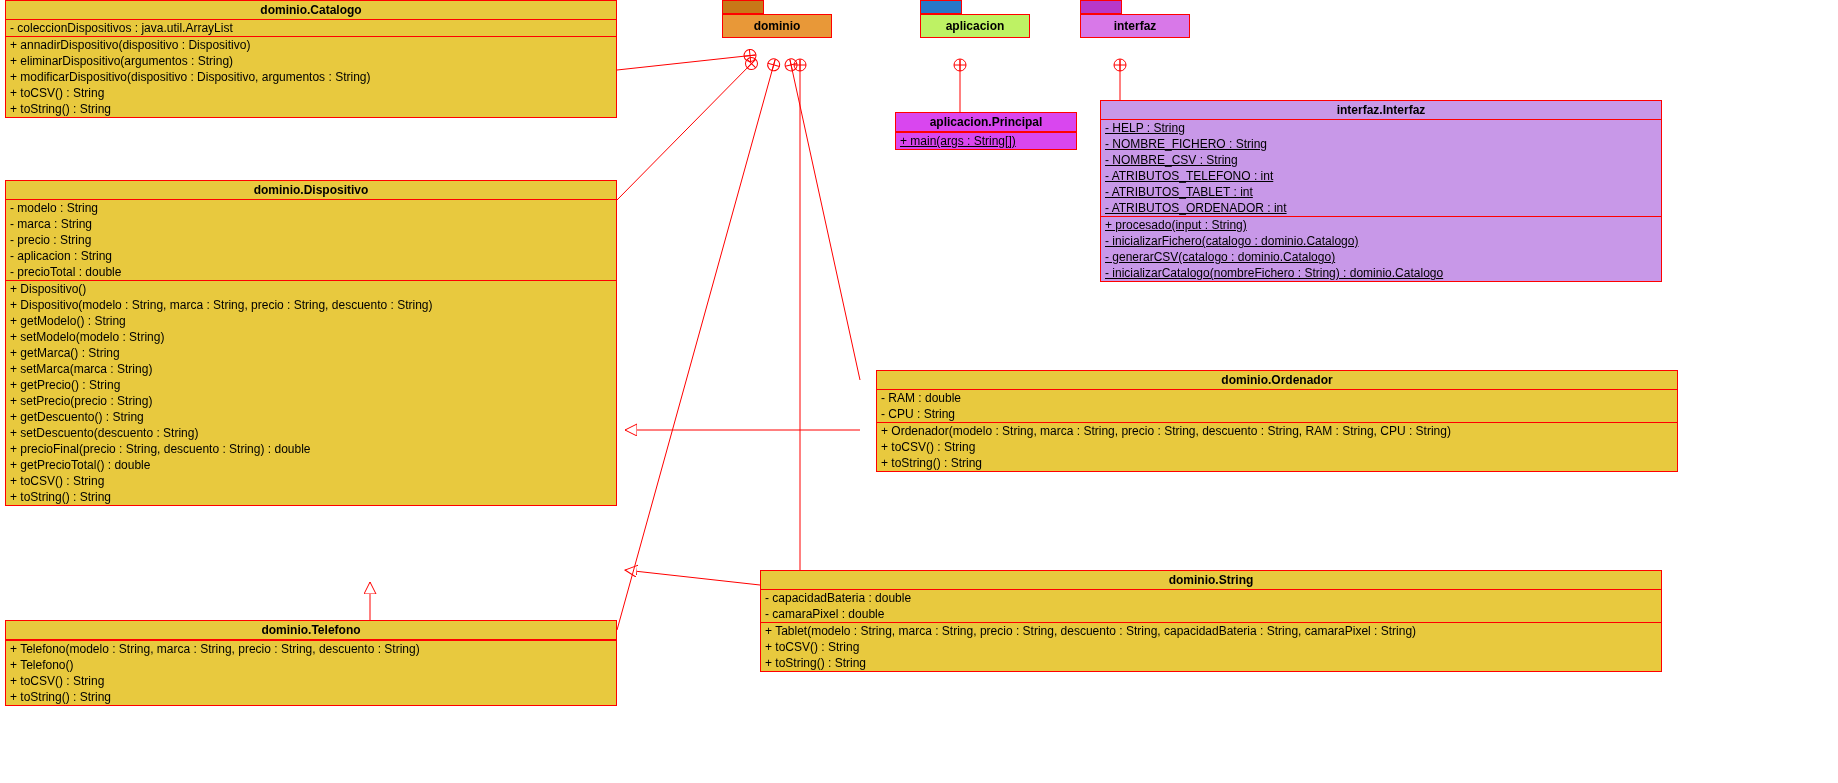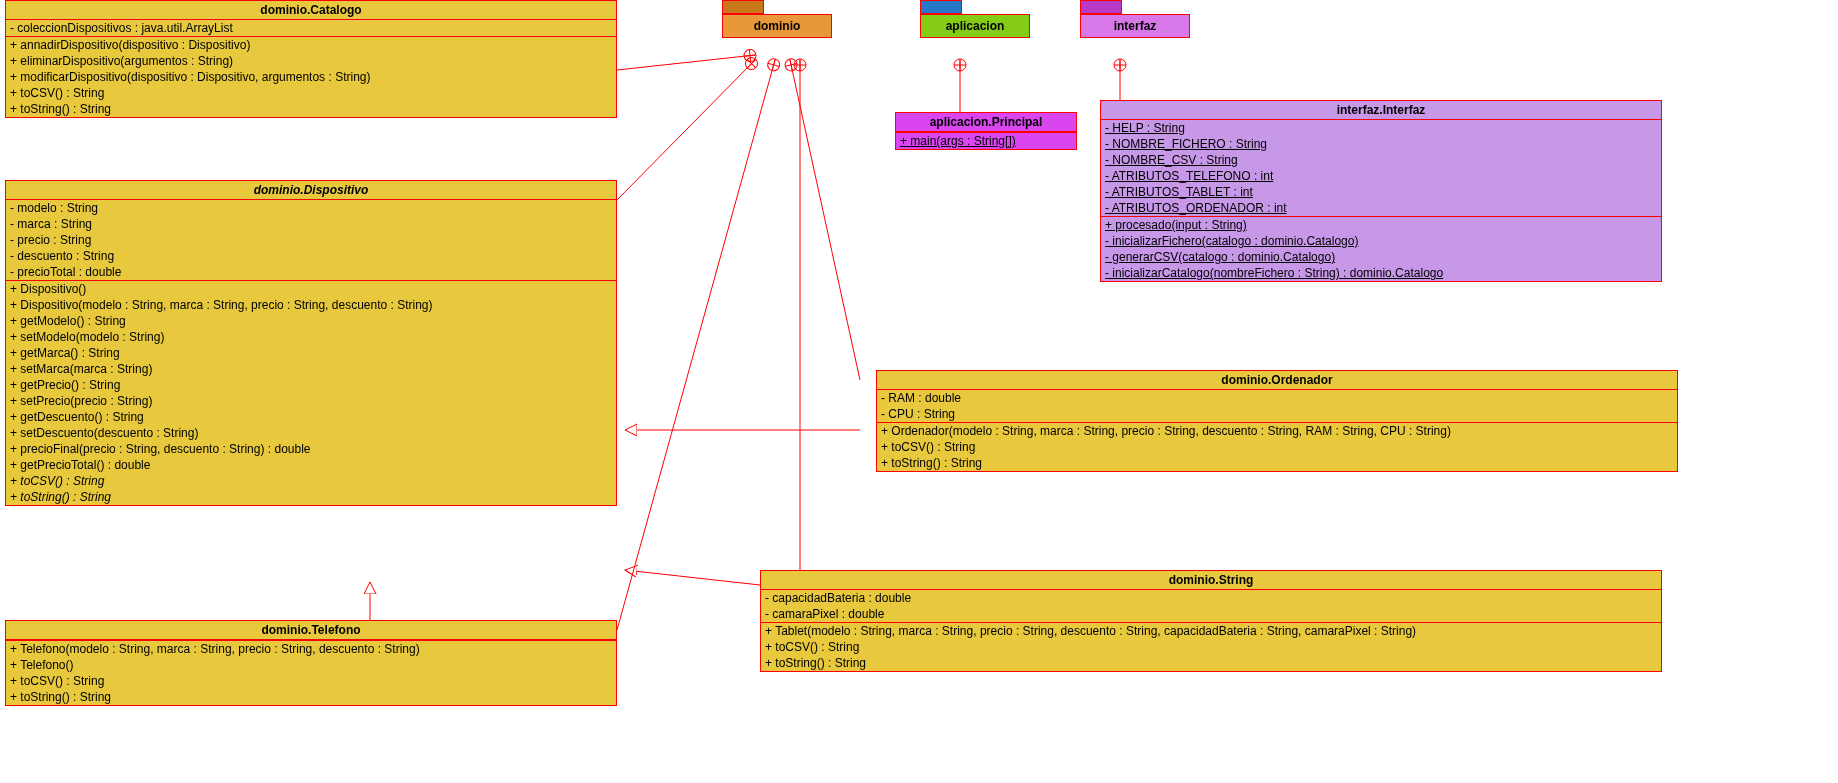--- a/index.html
+++ b/index.html
@@ -10,31 +10,31 @@
 .yellow{background:#E8C93E}
 .blue{background:#d946ef}
 .purple{background:#C898E8}
 .tab{position:absolute;border:1px solid red;height:12px}
 .pkg{position:absolute;border:1px solid red;text-align:center;font-weight:bold;padding:4px}
 .orange-t{background:#C87818}
 .orange{background:#E89838}
 .bluet{background:#2878C8}
 .purpt{background:#B838C8}
 .u{text-decoration:underline}
-.i{font-style:italic}
+.i{}
 svg{position:absolute;top:0;left:0;pointer-events:none}
 </style>
 </head>
 <body>
 
 <div class="tab orange-t" style="left:722px;top:0;width:40px"></div>
 <div class="pkg orange" style="left:722px;top:14px;width:100px"><span>dominio</span></div>
 
 <div class="tab bluet" style="left:920px;top:0;width:40px"></div>
-<div class="pkg blue" style="left:920px;top:14px;width:100px;background:#84cc16"><span>aplicacion</span></div>
+<div class="pkg blue" style="left:920px;top:14px;width:100px;background:#bef264"><span>aplicacion</span></div>
 
 <div class="tab purpt" style="left:1080px;top:0;width:40px"></div>
 <div class="pkg purple" style="left:1080px;top:14px;width:100px;background:#D878E8"><span>interfaz</span></div>
 
 <div class="box yellow" style="left:5px;top:0;width:610px">
 <div class="hdr">dominio.Catalogo</div>
 <div class="sec">
       <div class="row">- coleccionDispositivos : java.util.ArrayList</div>
     </div>
 <div class="row">+ annadirDispositivo(dispositivo : Dispositivo)</div>
@@ -43,21 +43,21 @@
 <div class="row">+ toCSV() : String</div>
 <div class="row">+ toString() : String</div>
 </div>
 
 <div class="box yellow" style="left:5px;top:180px;width:610px">
 <div class="hdr i">dominio.Dispositivo</div>
 <div class="sec">
 <div class="row">- modelo : String</div>
 <div class="row">- marca : String</div>
 <div class="row">- precio : String</div>
-<div class="row">- descuento : String</div>
+<div class="row">- aplicacion : String</div>
 <div class="row">- precioTotal : double</div>
 </div>
 <div class="row">+ Dispositivo()</div>
 <div class="row">+ Dispositivo(modelo : String, marca : String, precio : String, descuento : String)</div>
 <div class="row">+ getModelo() : String</div>
 <div class="row">+ setModelo(modelo : String)</div>
 <div class="row">+ getMarca() : String</div>
 <div class="row">+ setMarca(marca : String)</div>
 <div class="row">+ getPrecio() : String</div>
 <div class="row">+ setPrecio(precio : String)</div>

